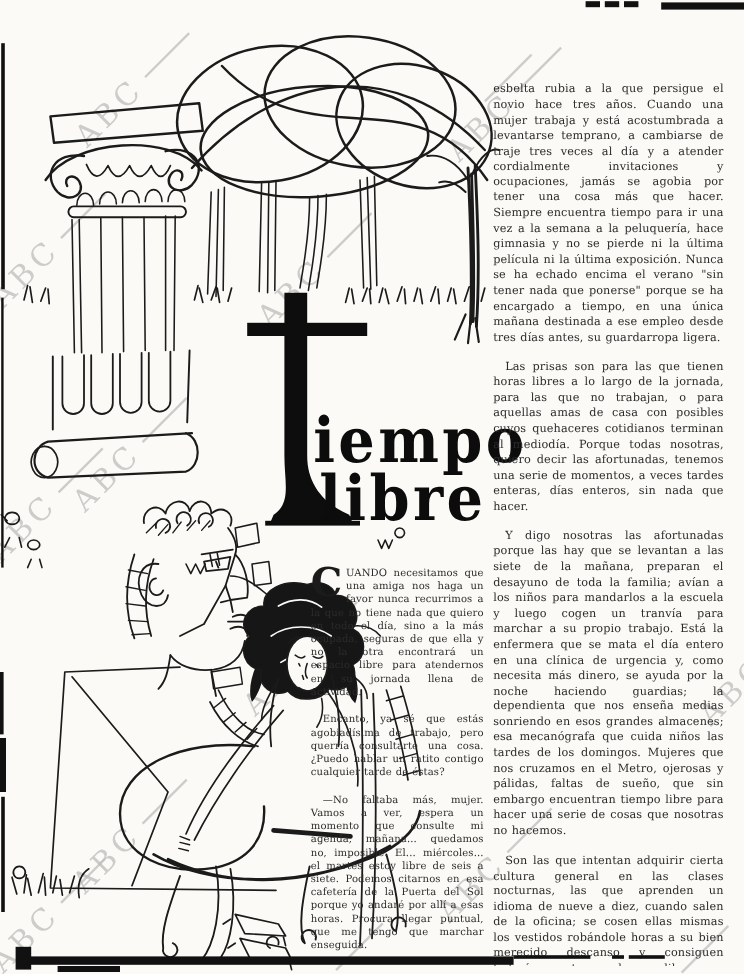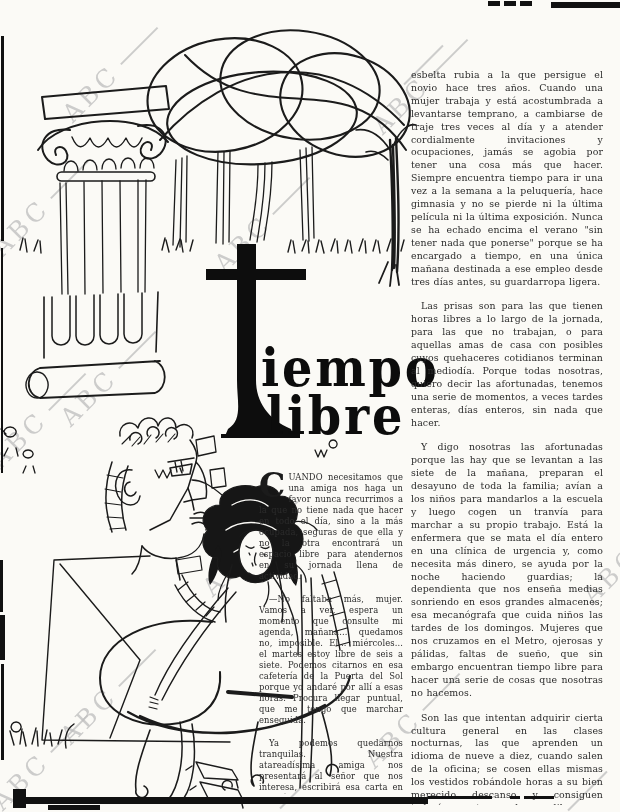--- a/index.html
+++ b/index.html
@@ -185,21 +185,22 @@
 <div class="mark" style="left:14px;top:797px;width:414px;height:7px;"></div>
 <div class="mark" style="left:48px;top:805px;width:52px;height:5px;"></div>
 <div class="mark" style="left:428px;top:796px;width:64px;height:3px;"></div>
 <div class="mark" style="left:510px;top:796px;width:10px;height:3px;"></div>
 <div class="mark" style="left:524px;top:796px;width:30px;height:3px;"></div>
 
 <div id="title-w1" class="title-word">iempo</div>
 <div id="title-w2" class="title-word">libre</div>
 
 <div id="left-col" class="col">
-  <p class="first"><span class="dropcap">C</span><span>UANDO necesitamos que una amiga nos haga un favor nunca recurrimos a la que no tiene nada que hacer en todo el día, sino a la más ocupada, seguras de que ella y no la otra encontrará un espacio libre para atendernos en su jornada llena de actividad.</span></p>
+  <p class="first"><span class="dropcap">C</span><span>UANDO necesitamos que una amiga nos haga un favor nunca recurrimos a la que no tiene nada que quiero en todo el día, sino a la más ocupada, seguras de que ella y no la otra encontrará un espacio libre para atendernos en su jornada llena de actividad.</span></p>
+  <p>Encanto, ya sé que estás agobiadísima de trabajo, pero querría consultarte una cosa. ¿Puedo hablar un ratito contigo cualquier tarde de éstas?</p>
   <p>—No faltaba más, mujer. Vamos a ver, espera un momento que consulte mi agenda, mañana... quedamos no, imposible. El... miércoles... el martes estoy libre de seis a siete. Podemos citarnos en esa cafetería de la Puerta del Sol porque yo andaré por allí a esas horas. Procura llegar puntual, que me tengo que marchar enseguida.</p>
   <p>Ya podemos quedarnos tranquilas. Nuestra atareadísima amiga nos presentará al señor que nos interesa, escribirá esa carta en francés que nosotras no sabemos redactar, buscará y encontrará un momento para acompañarnos a la modista y allí decidir si el traje azulado brillante, que nos quita el sueño hace tres días, nos sienta de maravilla, o, al contrario, no es justo lo que elegiría para nosotras.</p>
 </div>
 
 <div id="right-col" class="col">
   <p style="text-indent:0;">esbelta rubia a la que persigue el novio hace tres años. Cuando una mujer trabaja y está acostumbrada a levantarse temprano, a cambiarse de traje tres veces al día y a atender cordialmente invitaciones y ocupaciones, jamás se agobia por tener una cosa más que hacer. Siempre encuentra tiempo para ir una vez a la semana a la peluquería, hace gimnasia y no se pierde ni la última película ni la última exposición. Nunca se ha echado encima el verano "sin tener nada que ponerse" porque se ha encargado a tiempo, en una única mañana destinada a ese empleo desde tres días antes, su guardarropa ligera.</p>
   <p>Las prisas son para las que tienen horas libres a lo largo de la jornada, para las que no trabajan, o para aquellas amas de casa con posibles cuyos quehaceres cotidianos terminan al mediodía. Porque todas nosotras, quiero decir las afortunadas, tenemos una serie de momentos, a veces tardes enteras, días enteros, sin nada que hacer.</p>
   <p>Y digo nosotras las afortunadas porque las hay que se levantan a las siete de la mañana, preparan el desayuno de toda la familia; avían a los niños para mandarlos a la escuela y luego cogen un tranvía para marchar a su propio trabajo. Está la enfermera que se mata el día entero en una clínica de urgencia y, como necesita más dinero, se ayuda por la noche haciendo guardias; la dependienta que nos enseña medias sonriendo en esos grandes almacenes; esa mecanógrafa que cuida niños las tardes de los domingos. Mujeres que nos cruzamos en el Metro, ojerosas y pálidas, faltas de sueño, que sin embargo encuentran tiempo libre para hacer una serie de cosas que nosotras no hacemos.</p>
   <p>Son las que intentan adquirir cierta cultura general en las clases nocturnas, las que aprenden un idioma de nueve a diez, cuando salen de la oficina; se cosen ellas mismas los vestidos robándole horas a su bien merecido descanso y consiguen todavía un rato para leer un libro.</p>
   <p>Nosotras tenemos tiempo libre, trabajamos en algo grato y no muy duro, o no trabajamos en nada. Podríamos emplear largas horas aprendiendo inglés, visitando pobres, viendo todas las exposiciones, tela clases gratis a los obreros, leyendo obras clásicas, disfrutando de la buena música.</p>

